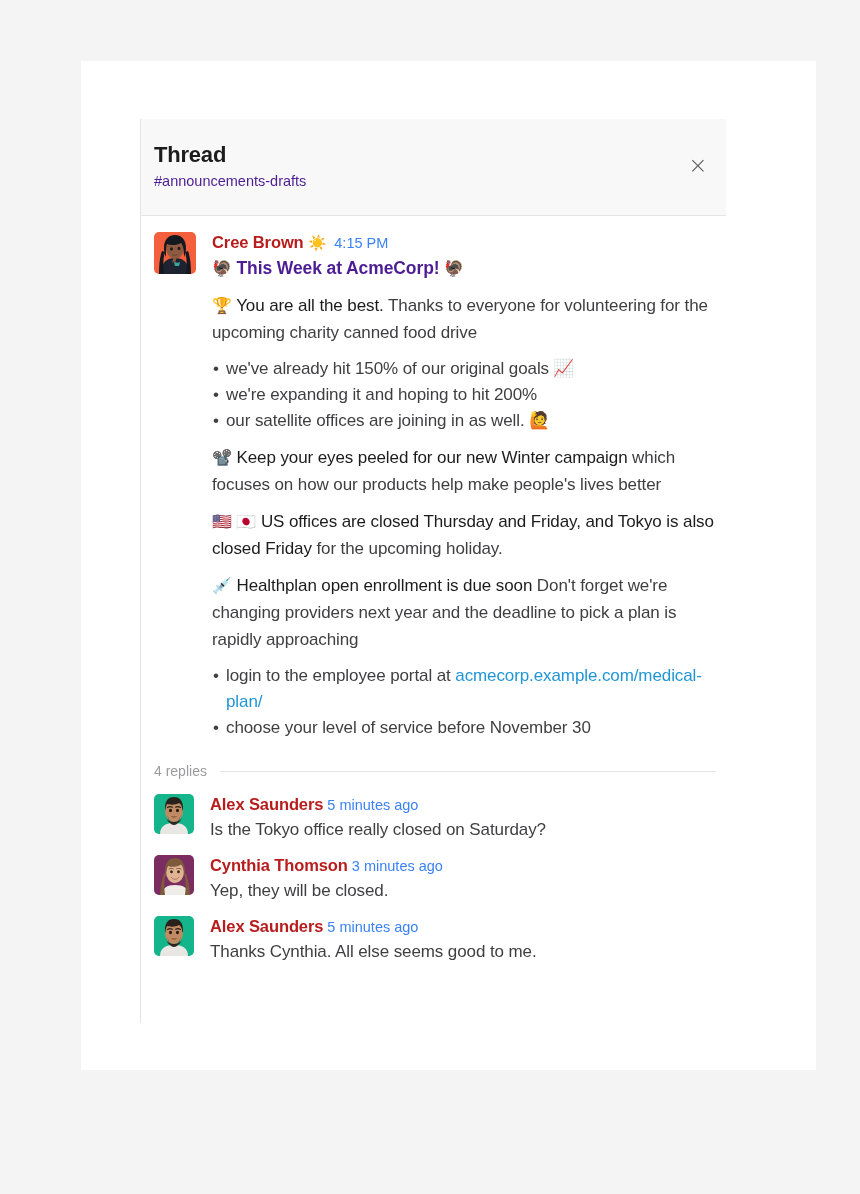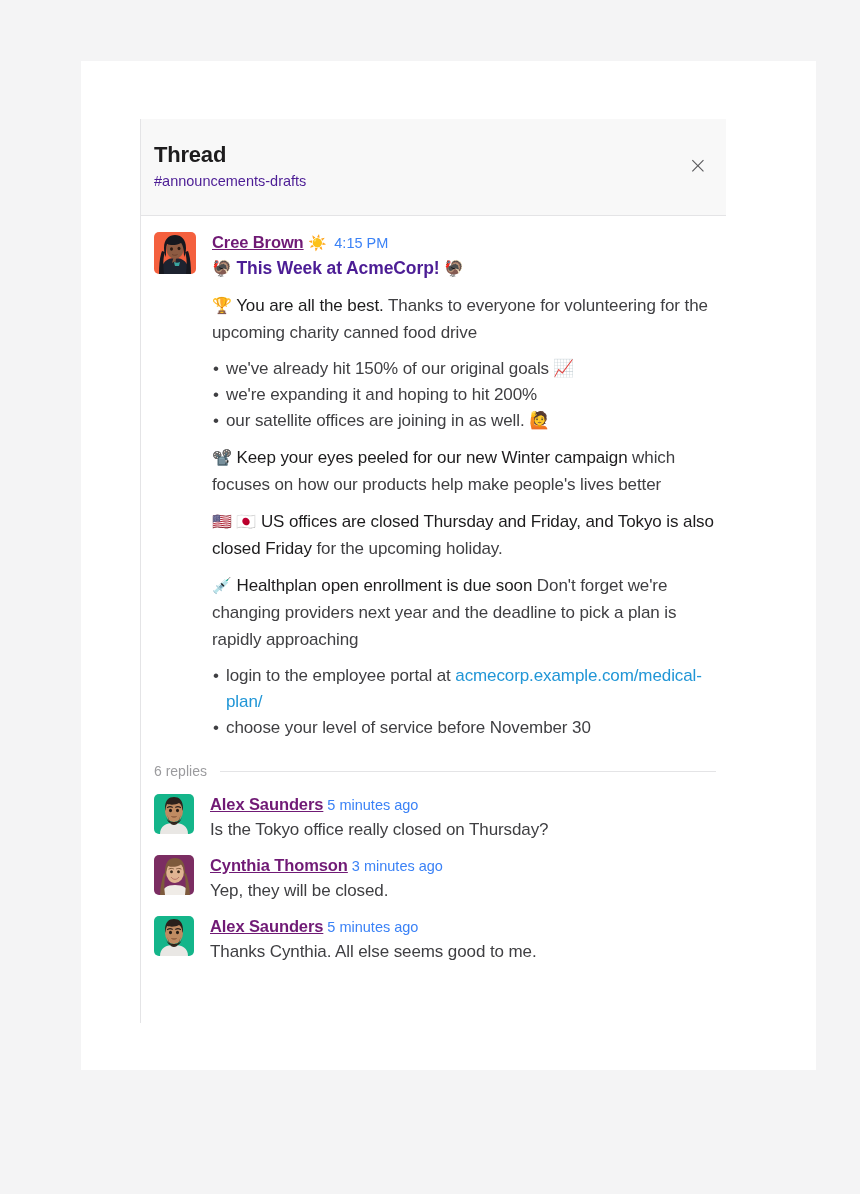--- a/index.html
+++ b/index.html
@@ -106,23 +106,22 @@
   }
 
   .msg-meta {
     line-height: 22px;
     margin-bottom: 1px;
     white-space: nowrap;
   }
   .author {
     font-size: 16.5px;
     font-weight: bold;
-    color: #701a75;
+    color: #b91c1c;
     letter-spacing: -0.1px;
-    text-decoration: underline;
   }
   .meta-emoji {
     font-size: 15px;
     margin: 0 3px 0 5px;
     font-family: "DejaVu Sans", sans-serif;
   }
   .timestamp {
     font-size: 14.5px;
     color: #3b82f6;
     margin-left: 4px;
@@ -291,21 +290,21 @@
             <ul class="bullets">
               <li><span>login to the employee portal at </span><span class="link">acmecorp.example.com/medical-plan/</span></li>
               <li>choose your level of service before November 30</li>
             </ul>
 
           </div>
         </div>
       </div>
 
       <div class="replies-divider">
-        <span class="replies-count">6 replies</span>
+        <span class="replies-count">4 replies</span>
         <span class="divider-rule"></span>
       </div>
 
       <div class="message reply">
         <div class="avatar">
           <svg class="av-svg" viewBox="0 0 40 40">
             <rect width="40" height="40" fill="#14b58a"></rect>
             <path d="M6 40 C6 32 12 29 20 29 C28 29 34 32 34 40 Z" fill="#e9e7e4"></path>
             <ellipse cx="20" cy="17" rx="9" ry="11" fill="#c08b62"></ellipse>
             <path d="M11 14 C11 6 15 3 20 3 C25 3 29 6 29 14 C29 15 29 16 28.5 17 C28 12 27 10 25 9 C22 11 16 11 13 10 C12 12 11.6 14 11.4 17 C11 16 11 15 11 14 Z" fill="#2b211c"></path>
@@ -315,21 +314,21 @@
             <ellipse cx="23.5" cy="16.5" rx="1.5" ry="1.7" fill="#241a14"></ellipse>
             <path d="M13.5 13.5 C15 12.6 17 12.6 18.3 13.3" stroke="#2b211c" stroke-width="1.2" fill="none" stroke-linecap="round"></path>
             <path d="M21.7 13.3 C23 12.6 25 12.6 26.5 13.5" stroke="#2b211c" stroke-width="1.2" fill="none" stroke-linecap="round"></path>
             <path d="M17.5 22.5 C19 23.2 21 23.2 22.5 22.5" stroke="#7a4a30" stroke-width="1" fill="none"></path>
           </svg>
         </div>
         <div class="msg-content">
           <div class="msg-meta">
             <span class="author">Alex Saunders</span><span class="timestamp">5 minutes ago</span>
           </div>
-          <div class="msg-text">Is the Tokyo office really closed on Thursday?</div>
+          <div class="msg-text">Is the Tokyo office really closed on Saturday?</div>
         </div>
       </div>
 
       <div class="message reply">
         <div class="avatar">
           <svg class="av-svg" viewBox="0 0 40 40">
             <rect width="40" height="40" fill="#7b2d62"></rect>
             <path d="M8 40 C8 33 13 30 21 30 C29 30 35 33 35 40 Z" fill="#f0ece7"></path>
             <ellipse cx="21" cy="17" rx="9" ry="11" fill="#e0b492"></ellipse>
             <path d="M11 17 C11 7 15 3 21 3 C27 3 31 7 31 17 C31 19 30.5 21 30 22 C30 15 29 11 27 9.5 C24 12 17 12.5 14 11 C12.5 14 12 18 12 22 C11.5 21 11 19 11 17 Z" fill="#7d5a3c"></path>

